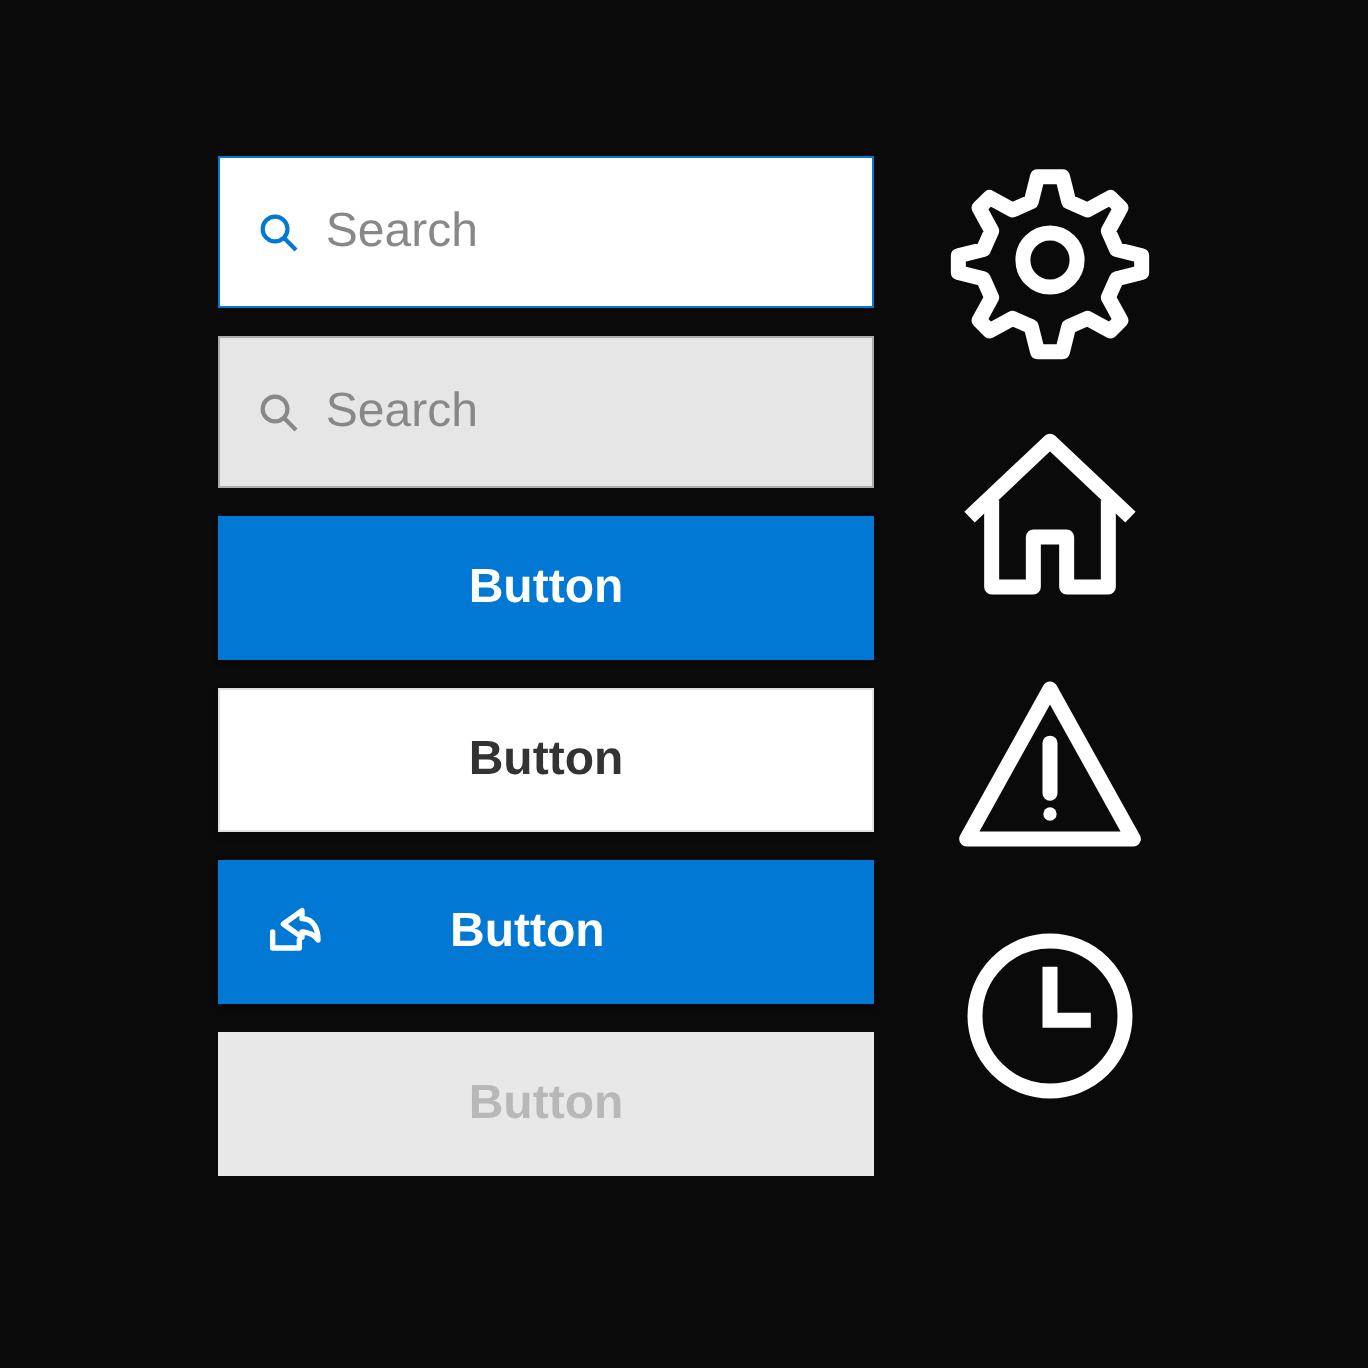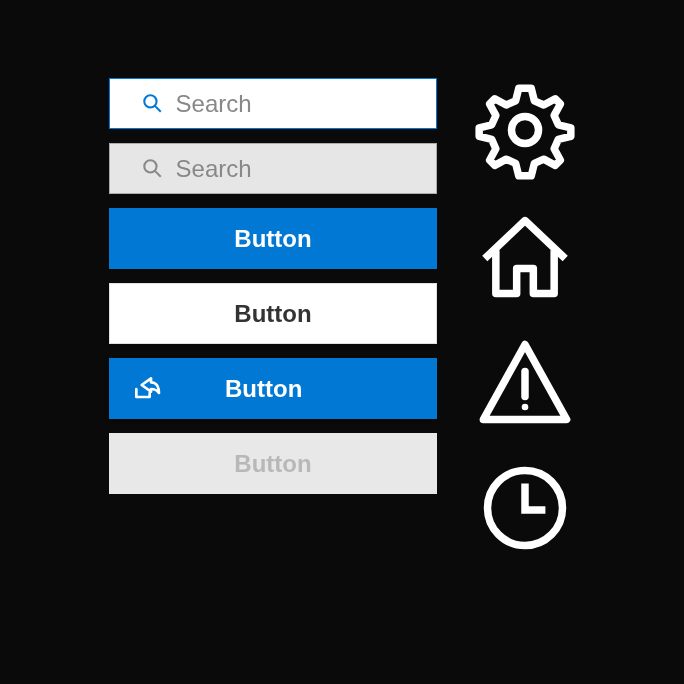--- a/index.html
+++ b/index.html
@@ -18,24 +18,24 @@
       gap: 38px;
       align-items: flex-start;
     }
     .controls {
       display: flex;
       flex-direction: column;
       gap: 14px;
       width: 328px;
     }
     .searchbox {
-      height: 51px;
+      height: 76px;
       display: flex;
       align-items: center;
-      padding: 0 31px;
+      padding: 0 18px;
       gap: 12px;
       border: 1px solid rgba(0,0,0,0.25);
       font-size: 24px;
     }
     .searchbox.active {
       background: #ffffff;
       border: 1px solid #0078d4;
       color: #666;
     }
     .searchbox.inactive {
@@ -45,21 +45,21 @@
     .searchbox .icon { width: 26px; height: 26px; display:flex; align-items:center; justify-content:center; }
     .searchbox input {
       border: none; outline: none; background: transparent;
       font-size: 24px; font-family: inherit; width: 100%;
       color: #555;
     }
     .searchbox input::placeholder { color: #888; }
     .searchbox.inactive input::placeholder { color: #888; }
 
     .btn {
-      height: 61px;
+      height: 72px;
       display: flex;
       align-items: center;
       justify-content: center;
       font-size: 24px;
       font-weight: 600;
       border: none;
       cursor: pointer;
       position: relative;
     }
     .btn.primary {

